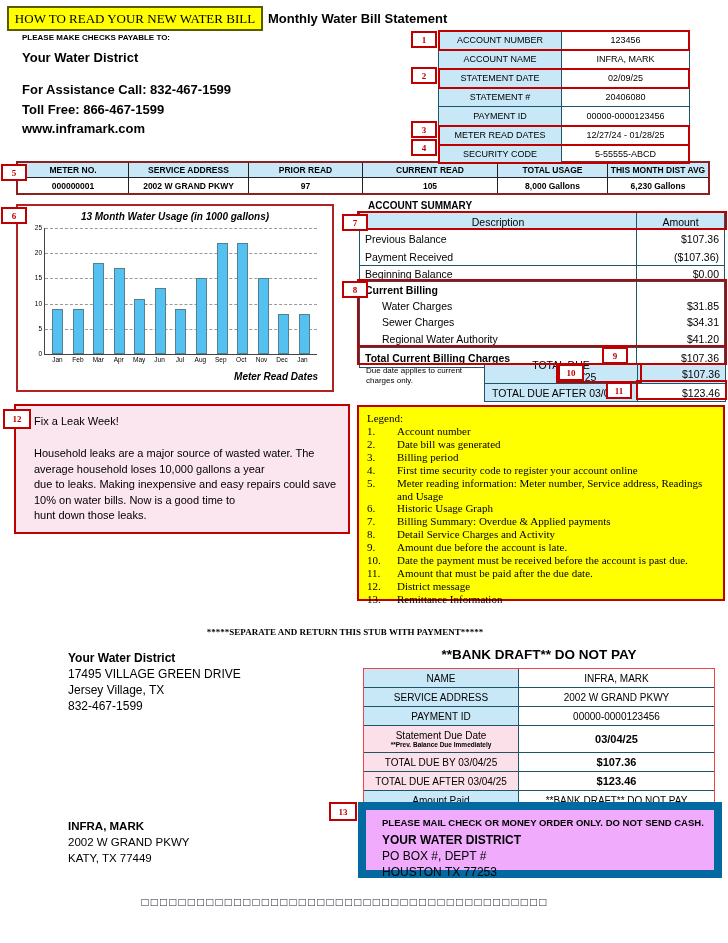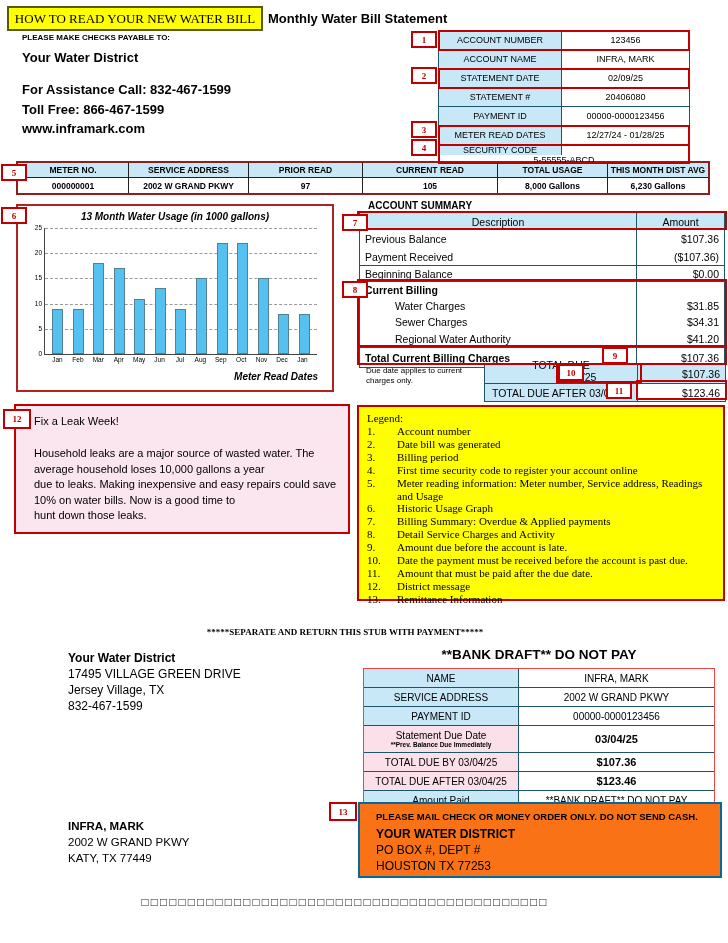--- a/index.html
+++ b/index.html
@@ -13,21 +13,21 @@
   .main-title{position:absolute;left:268px;top:11px;font-size:13px;font-weight:bold;}
   .payable{position:absolute;left:22px;top:33px;font-size:8px;font-weight:bold;}
   .district{position:absolute;left:22px;top:50px;font-size:13px;font-weight:bold;}
   .assist{position:absolute;left:22px;top:82px;font-size:13px;font-weight:bold;}
   .tollfree{position:absolute;left:22px;top:102px;font-size:13px;font-weight:bold;}
   .website{position:absolute;left:22px;top:121px;font-size:13px;font-weight:bold;}
 
   
   #acct-rows{position:absolute;left:438px;top:30px;width:250px;border:1px solid #1E5468;}
   .ai-row{display:flex;height:18px;border-bottom:1px solid #1E5468;font-size:9px;}
-  .ai-row:last-child{border-bottom:none;flex-direction:column;}
+  .ai-row:last-child{border-bottom:none;}
   .ai-row.hl{outline:2px solid #C00000;outline-offset:-1px;position:relative;z-index:2;}
   .ai-label{width:122px;background:#C9E8F7;border-right:1px solid #1E5468;
             display:flex;align-items:center;justify-content:center;}
   .ai-value{flex:1;display:flex;align-items:center;justify-content:center;}
 
   
   .co{position:absolute;width:26px;height:17px;background:#fff;border:2px solid #C00000;
       color:#C00000;font:bold 9px "Liberation Serif",serif;display:flex;align-items:center;
       justify-content:center;z-index:6;box-sizing:border-box;}
   #co1{left:411px;top:31px;} #co2{left:411px;top:67px;}
@@ -80,21 +80,21 @@
   .sm-label{flex:1;padding-left:5px;}
   .sm-amount{width:88px;border-left:1px solid #1E5468;align-self:stretch;display:flex;
              align-items:center;justify-content:flex-end;padding-right:5px;box-sizing:border-box;}
   .sm-head{background:#C9E8F7;}
   .sm-head .sm-label{text-align:center;padding-left:0;}
   .sm-head .sm-amount{justify-content:center;padding-right:0;}
   .sm-row.boxed{border-top:1px solid #1E5468;border-bottom:1px solid #1E5468;}
   .sm-row.total{border-top:1px solid #1E5468;font-weight:bold;}
   .sm-row.total .sm-amount{font-weight:normal;}
   .sm-row.bold .sm-label{font-weight:bold;}
-  .sm-row.ind .sm-label{padding-left:35px;}
+  .sm-row.ind .sm-label{padding-left:22px;}
   .due-note{position:absolute;left:366px;top:366px;width:112px;font-size:8px;line-height:9.5px;}
   #due-rows{position:absolute;left:484px;top:364px;width:242px;font-size:10.5px;
             border:1px solid #1E5468;box-sizing:border-box;}
   .due-row{display:flex;height:17px;}
   .due-row:first-child{height:18px;border-bottom:1px solid #1E5468;}
   .due-label{width:153px;background:#C9E8F7;border-right:1px solid #1E5468;display:flex;
              align-items:center;box-sizing:border-box;}
   .due-amount{flex:1;background:#C9E8F7;display:flex;align-items:center;
               justify-content:flex-end;padding-right:5px;}
   .due-row.after .due-amount{background:#fff;}
@@ -127,21 +127,21 @@
   .st-row:last-child{border-bottom:none;}
   .st-label{width:155px;border-right:1px solid #1E5468;display:flex;flex-direction:column;
             align-items:center;justify-content:center;box-sizing:border-box;}
   .st-label.bg-blue{background:#C9E8F7;}
   .st-label.bg-pink{background:#FBDFE9;}
   .st-sub{font-size:6.5px;font-weight:bold;}
   .st-value{flex:1;display:flex;align-items:center;justify-content:center;}
   .st-value.bold{font-weight:bold;font-size:11px;}
 
   #remit-box{position:absolute;left:358px;top:802px;width:364px;height:76px;
-             border:2px solid #0369a1;box-sizing:border-box;background:#f97316;}
+             border:8px solid #0369a1;box-sizing:border-box;background:#f0abfc;}
   .remit-notice{position:absolute;left:16px;top:7px;font-size:9.5px;font-weight:bold;}
   .remit-lines{position:absolute;left:16px;top:22px;font-size:12px;line-height:16px;}
   .remit-lines div:first-child{font-weight:bold;}
   .mail-addr{position:absolute;left:68px;top:818px;font-size:11.5px;line-height:16px;}
   .mail-addr div:first-child{font-weight:bold;}
   .barcode{position:absolute;left:0;top:895px;width:690px;text-align:center;font-size:12px;
            letter-spacing:2px;color:#1a1a2e;}
 </style>
 </head>
 <body>

